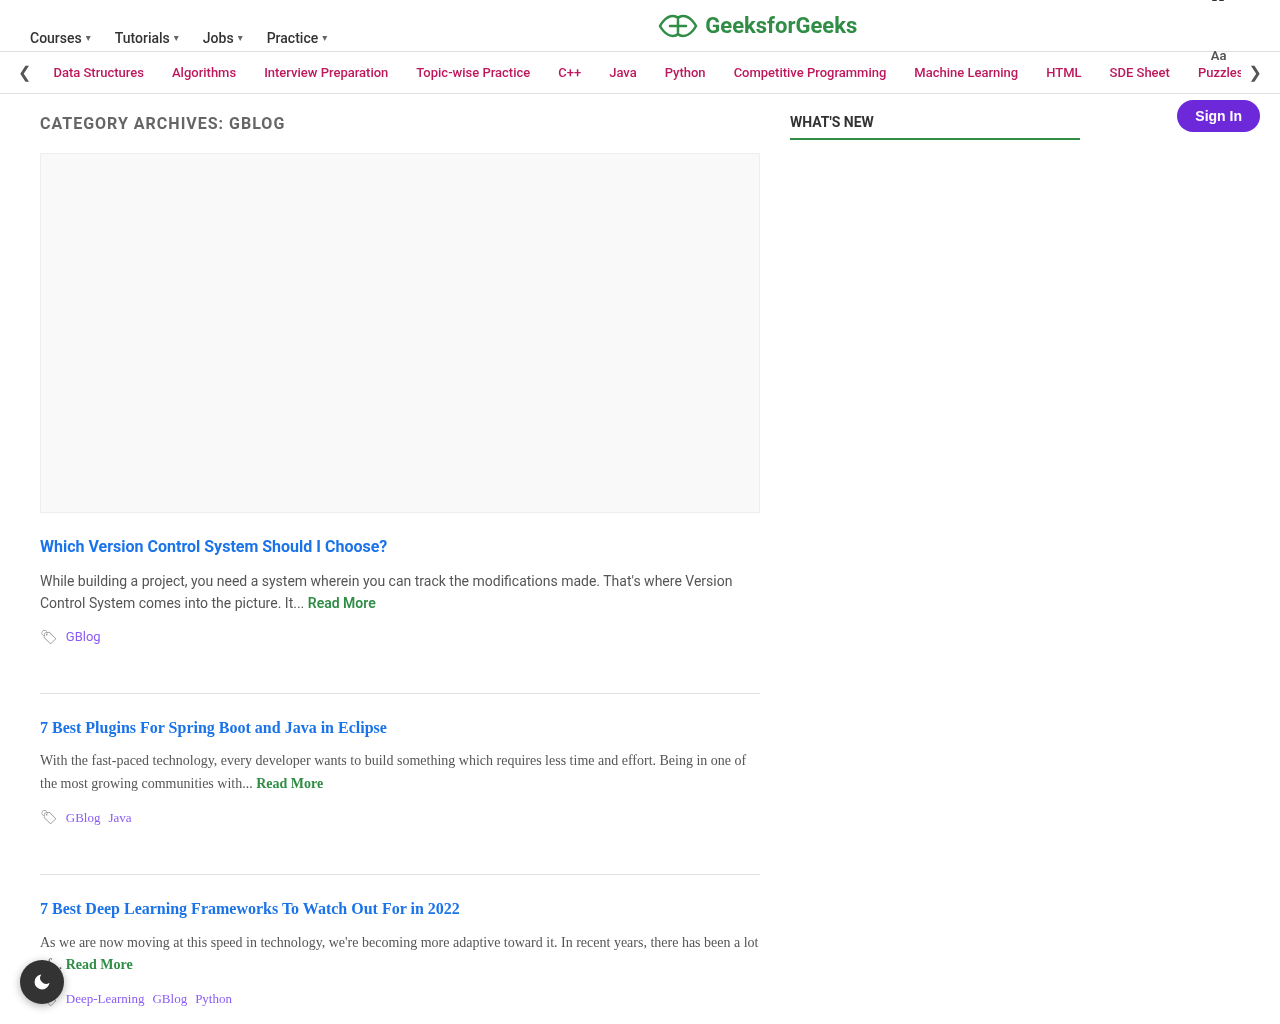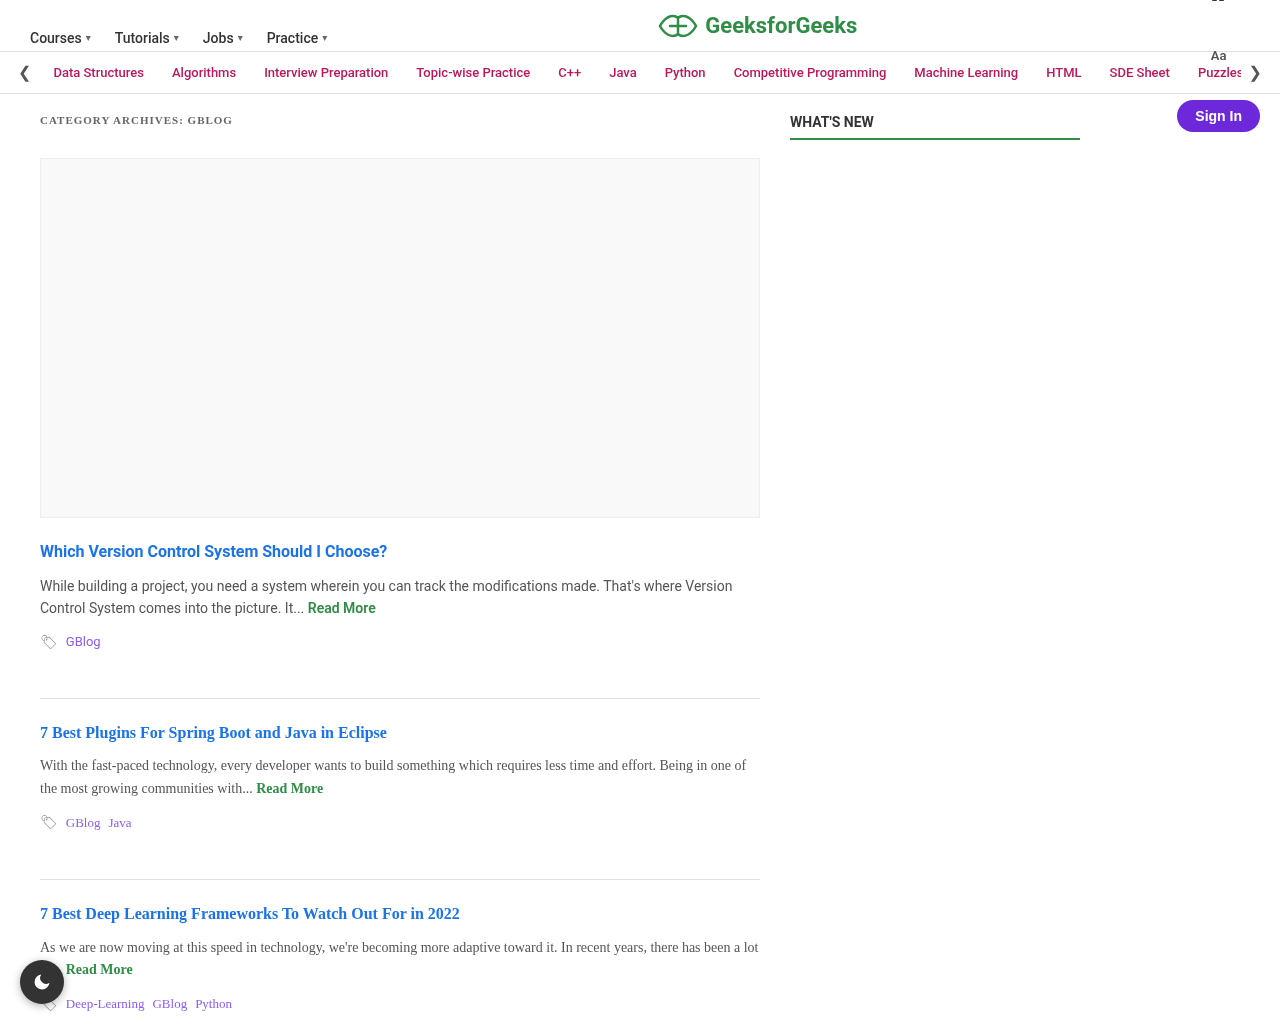--- a/index.html
+++ b/index.html
@@ -37,22 +37,22 @@
       white-space: nowrap; padding: 10px 14px; font-size: 13px; color: #be185d;
       cursor: pointer; font-weight: 500;
     }
 
     
     .content-wrapper { display: flex; max-width: 1280px; padding: 20px 40px; }
     .main-content { flex: 1; max-width: 720px; }
     .sidebar { width: 320px; padding-left: 30px; }
 
     .category-title {
-      font-size: 11px; font-weight: 700; color: #666; letter-spacing: 1px;
-      text-transform: uppercase; margin-bottom: 32px; font-family: Liberation Serif, serif;
+      font-size: 16px; font-weight: 700; color: #666; letter-spacing: 1px;
+      text-transform: uppercase; margin-bottom: 20px;
     }
 
     
     .ad-placeholder {
       width: 100%; height: 360px; background: #f9f9f9; border: 1px solid #eee;
       margin-bottom: 24px; display: flex; align-items: center; justify-content: center;
       color: #ccc; font-size: 12px;
     }
 
     

